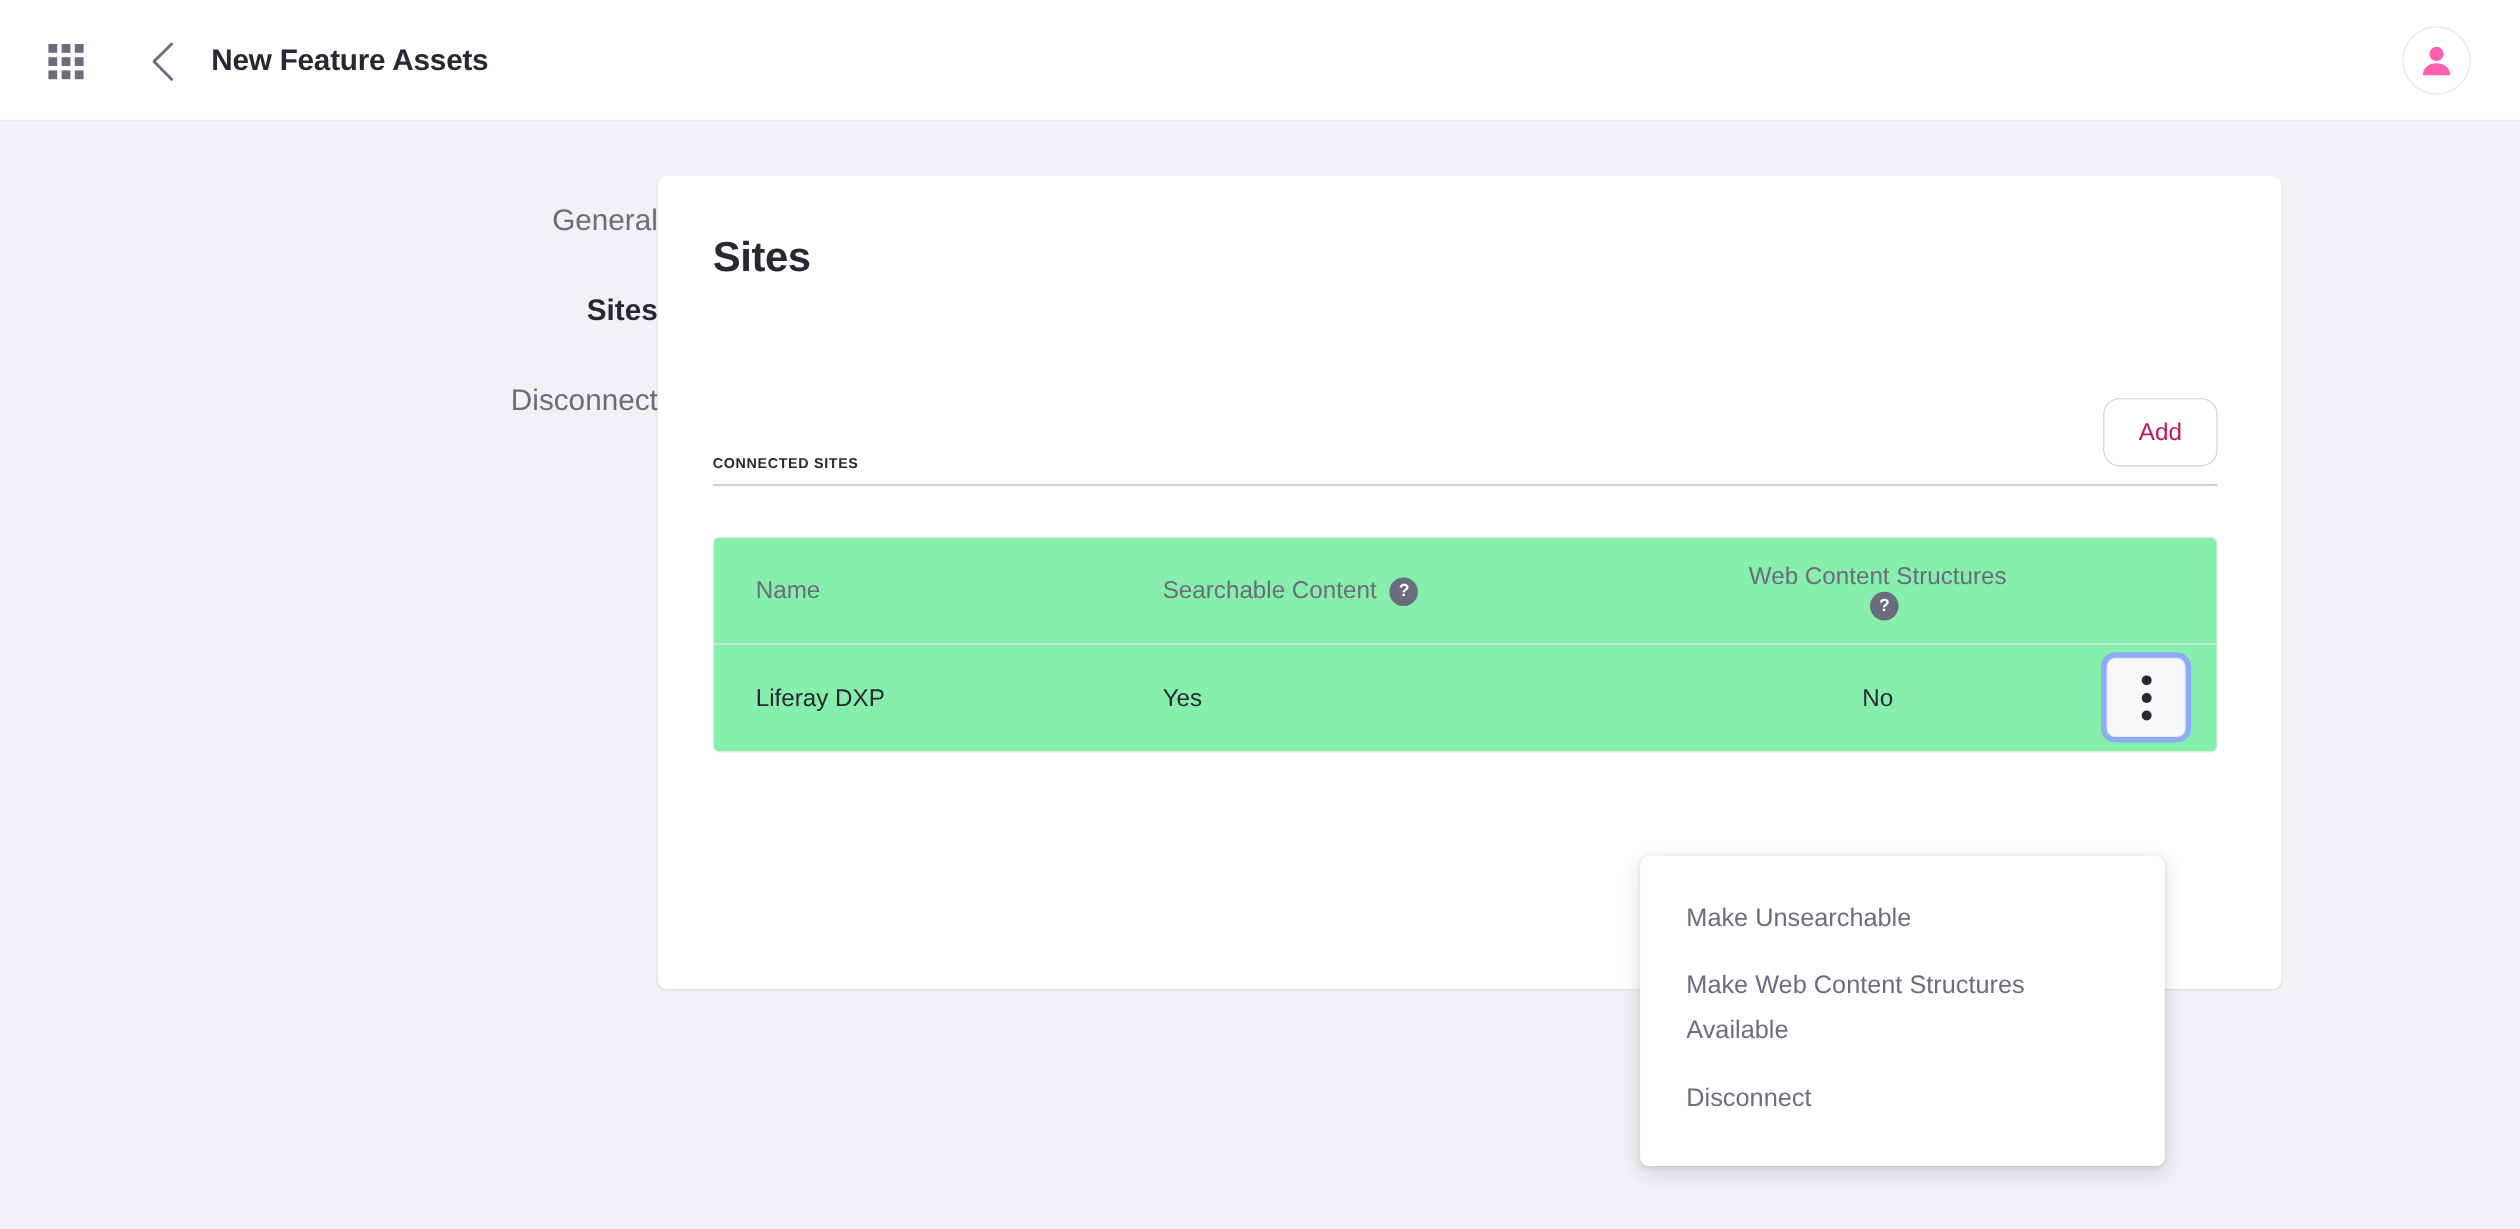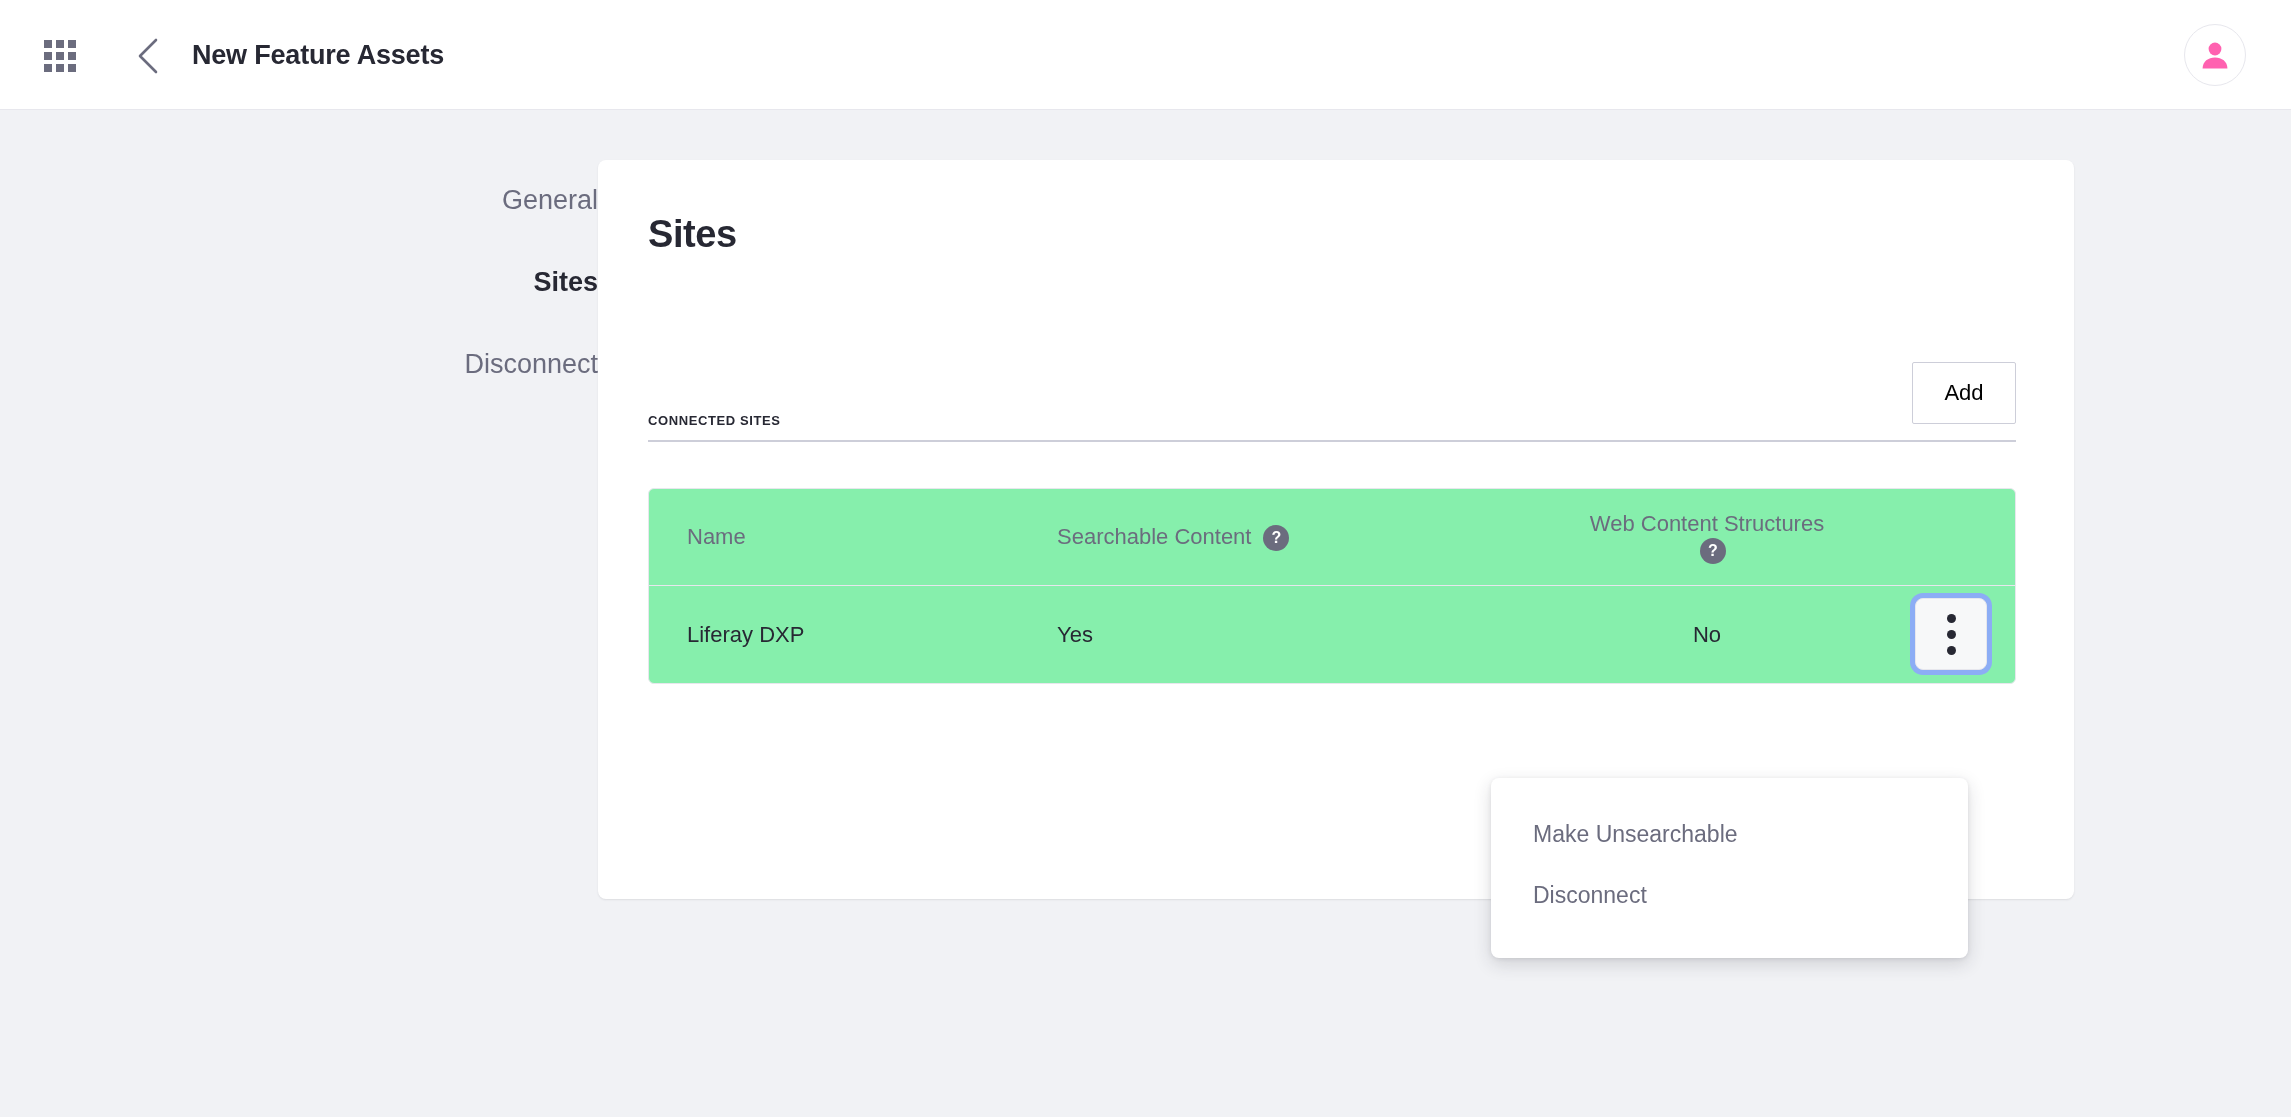--- a/index.html
+++ b/index.html
@@ -165,23 +165,23 @@
     letter-spacing: 0.6px;
     color: #272833;
   }
   .add-btn {
     position: absolute;
     right: 0;
     bottom: 16px;
     width: 104px;
     height: 62px;
     border: 1px solid #cdced9;
-    border-radius: 2px;
-    background: #ffffff;
-    color: #000000;
+    border-radius: 15px;
+    background: #ffffff;
+    color: #be185d;
     font-family: "Liberation Sans", sans-serif;
     font-size: 22px;
     cursor: pointer;
     line-height: 60px;
     text-align: center;
     padding: 0;
   }
 
   
   .table-wrap {
@@ -356,14 +356,15 @@
         </div>
       </div>
 
     </div>
 
   </div>
 </div>
 
 <div class="dropdown">
   <div class="dd-item">Make Unsearchable</div>
+  <div class="dd-item">Make Web Content Structures Available</div>
   <div class="dd-item">Disconnect</div>
 </div>
 
 </body></html>

